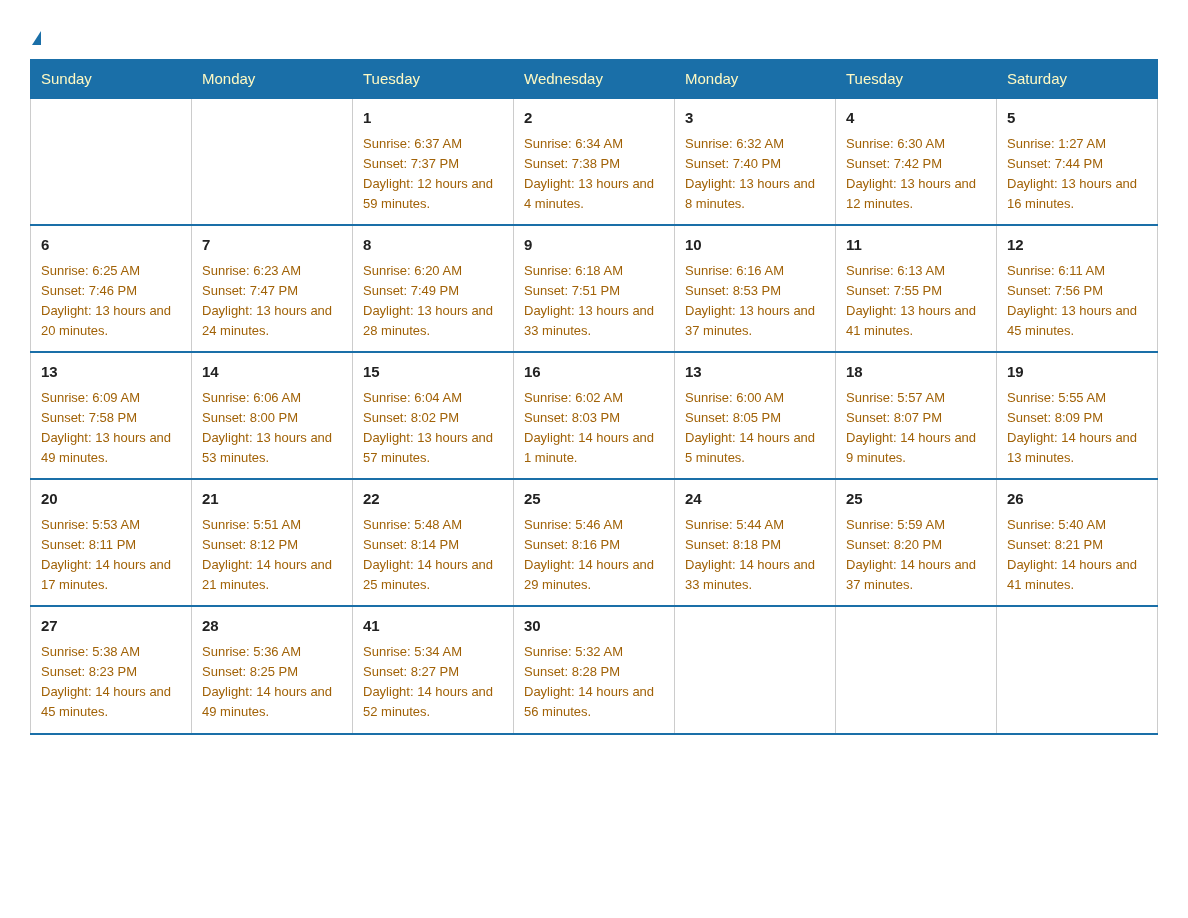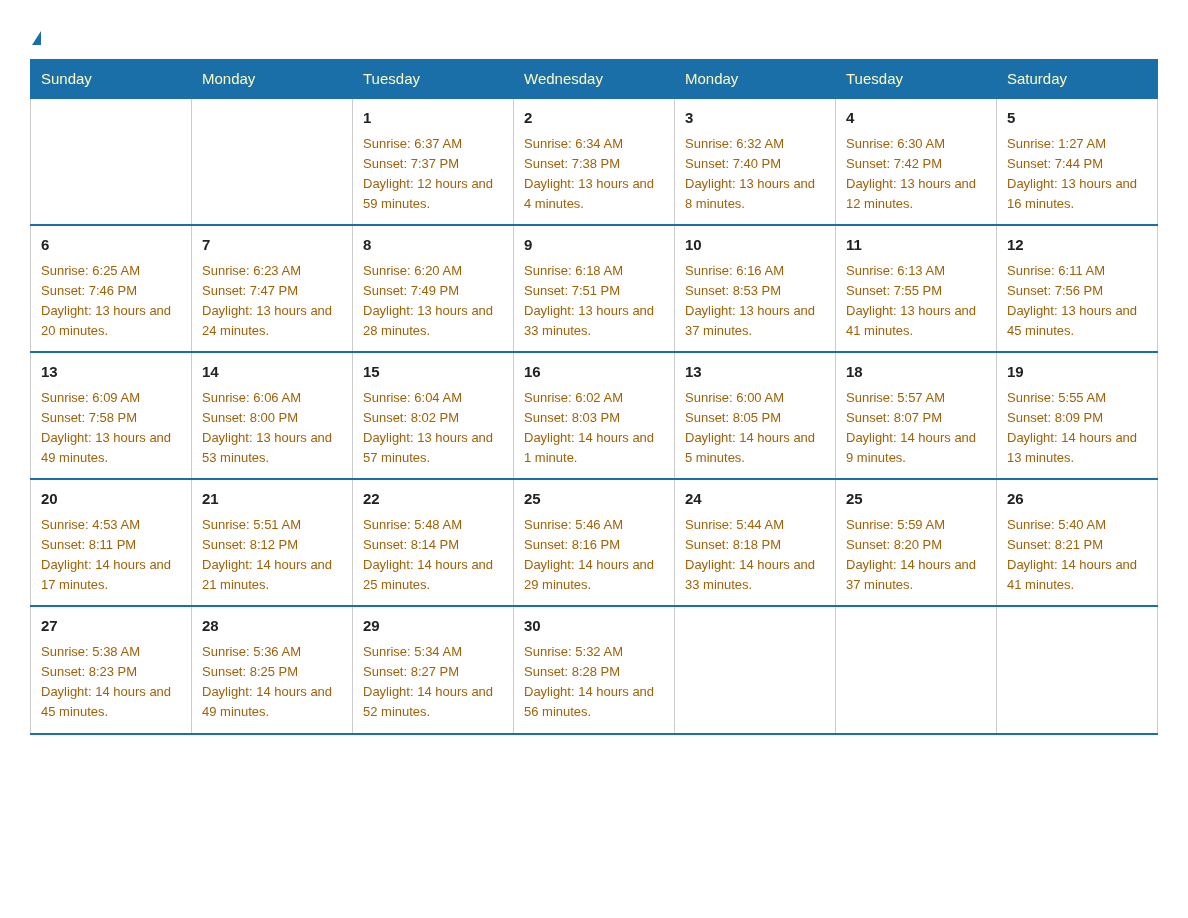--- a/index.html
+++ b/index.html
@@ -262,21 +262,21 @@
           <span class="cell-day-num">19</span>
           <div class="cell-info">Sunrise: 5:55 AM
 Sunset: 8:09 PM
 Daylight: 14 hours
 and 13 minutes.</div>
         </td>
       </tr>
       <tr>
         <td>
           <span class="cell-day-num">20</span>
-          <div class="cell-info">Sunrise: 4:53 AM
+          <div class="cell-info">Sunrise: 5:53 AM
 Sunset: 8:11 PM
 Daylight: 14 hours
 and 17 minutes.</div>
         </td>
         <td>
           <span class="cell-day-num">21</span>
           <div class="cell-info">Sunrise: 5:51 AM
 Sunset: 8:12 PM
 Daylight: 14 hours
 and 21 minutes.</div>
@@ -326,21 +326,21 @@
 and 45 minutes.</div>
         </td>
         <td>
           <span class="cell-day-num">28</span>
           <div class="cell-info">Sunrise: 5:36 AM
 Sunset: 8:25 PM
 Daylight: 14 hours
 and 49 minutes.</div>
         </td>
         <td>
-          <span class="cell-day-num">29</span>
+          <span class="cell-day-num">41</span>
           <div class="cell-info">Sunrise: 5:34 AM
 Sunset: 8:27 PM
 Daylight: 14 hours
 and 52 minutes.</div>
         </td>
         <td>
           <span class="cell-day-num">30</span>
           <div class="cell-info">Sunrise: 5:32 AM
 Sunset: 8:28 PM
 Daylight: 14 hours

